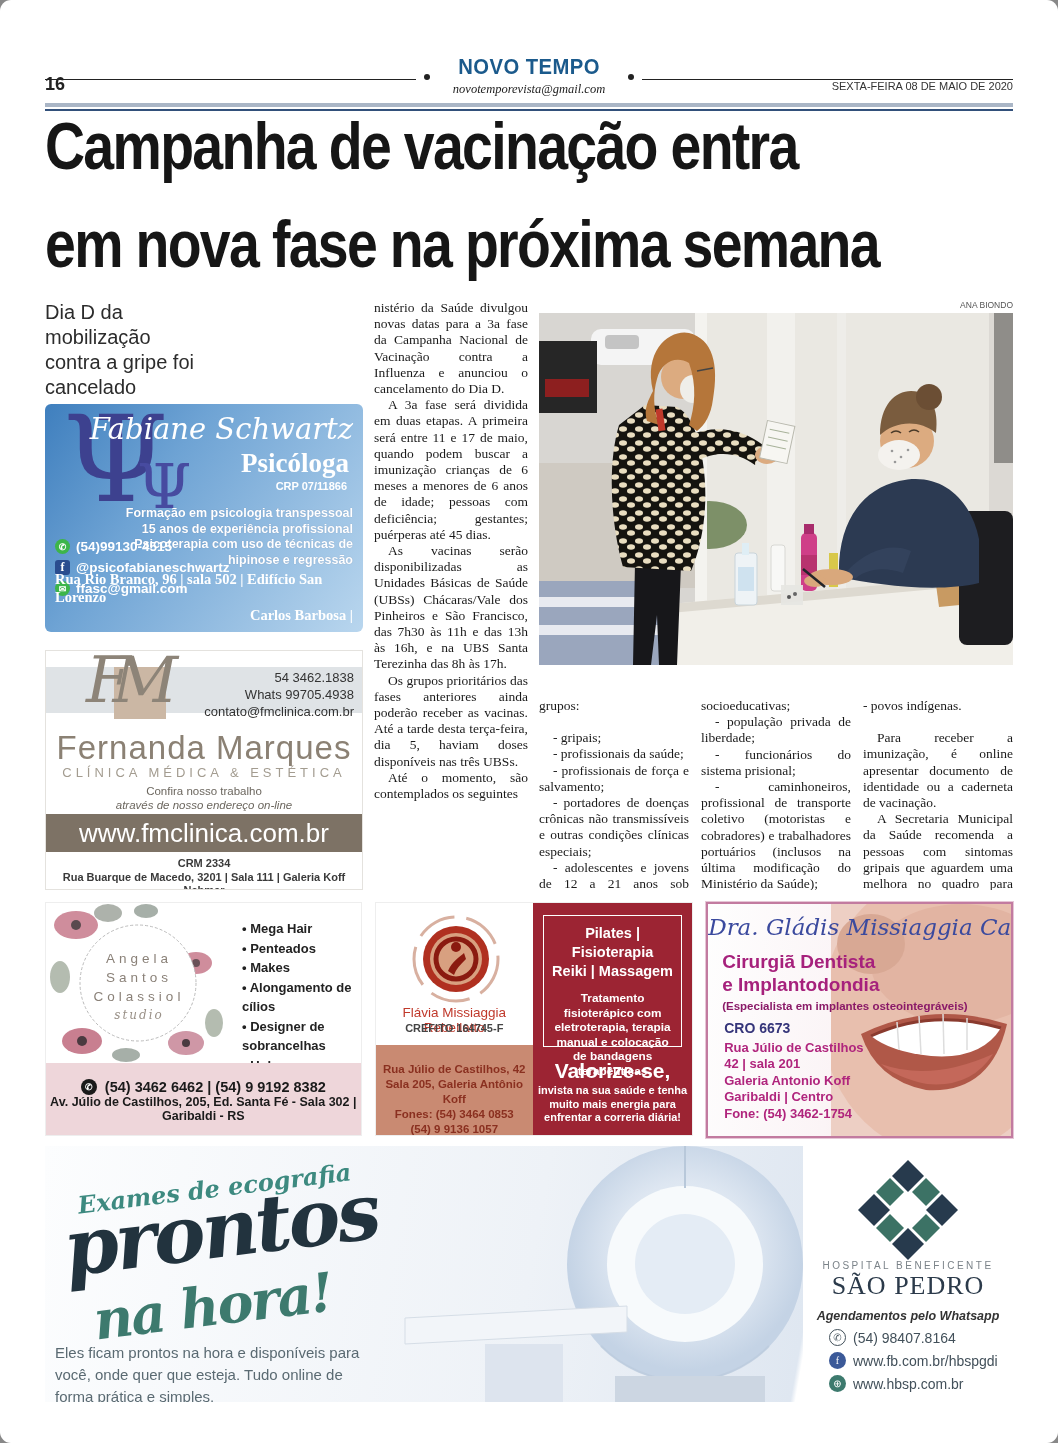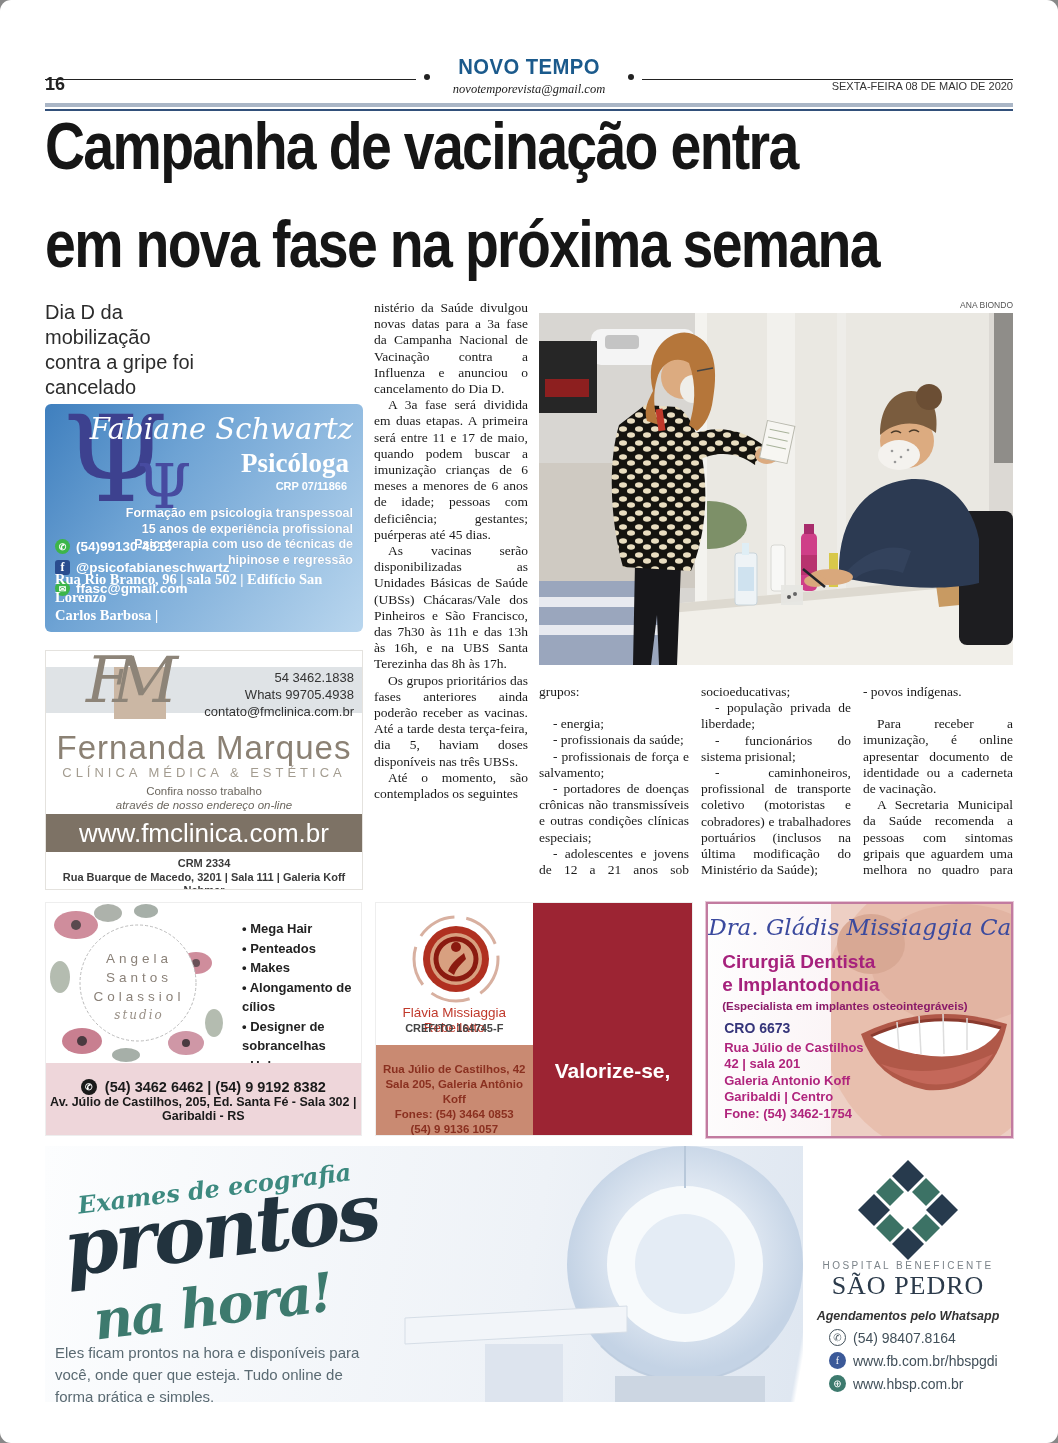--- a/index.html
+++ b/index.html
@@ -28,21 +28,21 @@
   .serifbody p{margin:0;text-indent:14px;}
   .serifbody p.noindent{text-indent:0;}
   .left-region{width:318px;flex:none;}
   .intro-row{display:flex;gap:12px;height:96px;}
   .subhead{width:152px;flex:none;font-size:20px;line-height:25px;color:#2c2c2c;}
   .intro-col{width:152px;flex:none;overflow:hidden;}
   .col3{width:154px;flex:none;overflow:hidden;}
   .right-region{width:474px;flex:none;}
   .photo-credit{font-size:8.5px;color:#555;text-align:right;height:13px;}
   .photo-wrap{width:474px;height:352px;overflow:hidden;background:#e9e7e1;}
-  .cols-row{display:flex;gap:12px;margin-top:19px;height:192px;}
+  .cols-row{display:flex;gap:12px;margin-top:33px;height:192px;}
   .colN{width:150px;flex:none;overflow:hidden;}
   
   .ad-psico{position:relative;width:318px;height:228px;margin-top:8px;border-radius:6px;
             background:linear-gradient(125deg,#3f7fbe 0%,#6ea3d4 35%,#b9d6ee 100%);
             color:#fff;overflow:hidden;}
   .psi1{position:absolute;left:18px;top:-4px;font-size:120px;color:#3d418f;
         font-family:"DejaVu Serif",serif;line-height:1;}
   .psi2{position:absolute;left:92px;top:52px;font-size:62px;color:#474ba0;
         font-family:"DejaVu Serif",serif;line-height:1;}
   .psico-name{position:absolute;right:10px;top:8px;font-family:"DejaVu Serif",serif;
@@ -55,21 +55,21 @@
   .psico-contacts{position:absolute;left:10px;top:132px;font-size:13.5px;font-weight:bold;}
   .contact-row{display:flex;align-items:center;height:21px;}
   .cicon{width:15px;height:15px;border-radius:50%;display:flex;align-items:center;justify-content:center;
          font-size:9px;color:#fff;margin-right:6px;flex:none;}
   .cicon.wa{background:#3db54a;}
   .cicon.fb{background:#2a4d8f;border-radius:3px;font-family:"Liberation Serif",serif;
             font-weight:bold;font-size:12px;}
   .cicon.em{background:#3db54a;}
   .psico-addr{position:absolute;left:10px;right:10px;bottom:8px;font-family:"Liberation Serif",serif;
               font-weight:bold;font-size:14.5px;line-height:18px;text-align:left;}
-  .psico-addr .l2{text-align:left;}
+  .psico-addr .l2{text-align:right;}
   
   .ad-fm{position:relative;width:316px;height:238px;margin-top:18px;background:#fff;
          border:1px solid #e4e2de;overflow:hidden;font-family:"Liberation Sans",sans-serif;}
   .fm-strip{position:absolute;left:0;top:16px;width:100%;height:46px;background:#dfe3e6;}
   .fm-square{position:absolute;left:68px;top:16px;width:52px;height:52px;background:#cbb7a4;}
   .fm-mono{position:absolute;left:40px;top:-8px;font-family:"DejaVu Serif",serif;font-style:italic;
            font-size:64px;color:#8d8478;letter-spacing:-18px;}
   .fm-contacts{position:absolute;right:8px;top:18px;text-align:right;font-size:13px;color:#333;line-height:17px;}
   .fm-name{position:absolute;left:0;top:78px;width:100%;text-align:center;font-size:33px;
            color:#8b8174;letter-spacing:1px;}
@@ -334,21 +334,21 @@
           <circle cx="144" cy="64" r="22" fill="#dcab80"></circle>
           <ellipse cx="154" cy="76" rx="13" ry="14" fill="#efeee9"></ellipse>
           <path d="M114,78 C104,36 132,16 150,20 C174,26 180,52 174,86 C172,102 166,112 158,118 L150,112 C156,94 158,72 150,50 C136,42 122,50 118,66 C114,80 114,96 120,112 L108,108 C104,96 110,86 114,78 Z" fill="#b5763a"></path>
           <line x1="158" y1="58" x2="174" y2="55" stroke="#444" stroke-width="1.6"></line>
           <rect x="118" y="96" width="7" height="22" fill="#c0392b" transform="rotate(-8 121 107)"></rect>
         </svg>
       </div>
       <div class="cols-row">
         <div class="colN serifbody">
           <p class="noindent">grupos:</p>
-          <p style="margin-top:16px">- energia;</p>
+          <p style="margin-top:16px">- gripais;</p>
           <p>- profissionais da saúde;</p>
           <p>- profissionais de força e salvamento;</p>
           <p>- portadores de doenças crônicas não transmissíveis e outras condições clínicas especiais;</p>
           <p>- adolescentes e jovens de 12 a 21 anos sob medidas</p>
         </div>
         <div class="colN serifbody">
           <p class="noindent">socioeducativas;</p>
           <p>- população privada de liberdade;</p>
           <p>- funcionários do sistema prisional;</p>
           <p>- caminhoneiros, profissional de transporte coletivo (motoristas e cobradores) e trabalhadores portuários (inclusos na última modificação do Ministério da Saúde);</p>
@@ -422,21 +422,33 @@
         <div class="flavia-name">Flávia Missiaggia Rebellatto</div>
         <div class="flavia-cref">CREFITO 164745-F</div>
         <div class="flavia-addr">
           <div>Rua Júlio de Castilhos, 42</div>
           <div>Sala 205, Galeria Antônio Koff</div>
           <div>Fones: (54) 3464 0853</div>
           <div>(54) 9 9136 1057</div>
         </div>
       </div>
       <div class="flavia-right">
+        <div class="flavia-box">
+          <div class="flavia-serv">
+            <div>Pilates  |  Fisioterapia</div>
+            <div>Reiki  |  Massagem</div>
+          </div>
+          <div class="flavia-desc">Tratamento fisioterápico com eletroterapia, terapia manual e colocação de bandagens terapêuticas</div>
+        </div>
         <div class="flavia-val">Valorize-se,</div>
+        <div class="flavia-slog">
+          <div>invista na sua saúde e tenha</div>
+          <div>muito mais energia para</div>
+          <div>enfrentar a correria diária!</div>
+        </div>
       </div>
     </div>
 
     <div class="ad-gladis">
       <svg class="gladis-smile" width="180" height="232" viewBox="0 0 180 232">
         <rect width="180" height="232" fill="#edcfc4"></rect>
         <ellipse cx="110" cy="110" rx="120" ry="140" fill="#e8bfae"></ellipse>
         <ellipse cx="130" cy="60" rx="90" ry="60" fill="#e2b4a2"></ellipse>
         <path d="M30,130 Q100,96 176,120 Q160,190 95,186 Q45,176 30,130 Z" fill="#b05848"></path>
         <path d="M40,132 Q100,104 170,124 Q150,156 100,152 Q60,148 40,132 Z" fill="#ffffff"></path>

